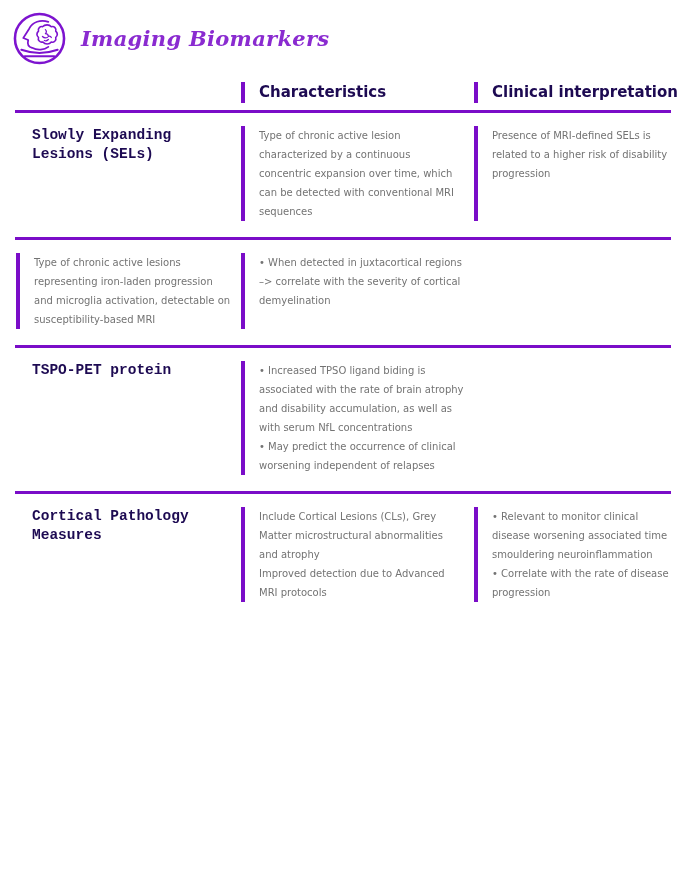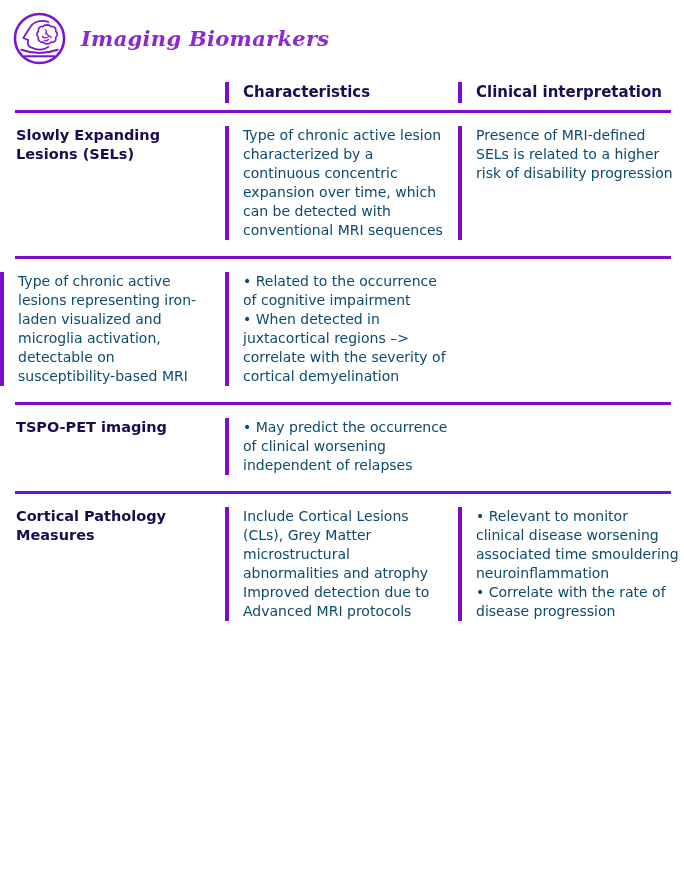--- a/index.html
+++ b/index.html
@@ -12,37 +12,37 @@
 
   
   .hdr{display:flex;align-items:center;gap:14px;padding:7px 0 0 12px;height:62px;}
   .logo{width:55px;height:55px;flex:0 0 auto;}
   .title{
     font-family:"DejaVu Serif",serif;font-style:italic;font-weight:600;
     color:#8a2bd0;font-size:21px;margin:0;letter-spacing:.3px;
   }
 
   
-  .thead,.row{display:grid;grid-template-columns:225px 233px 1fr;}
+  .thead,.row{display:grid;grid-template-columns:225px 233px 1fr;margin-left:16px;}
   .thead{margin-top:13px;}
   .cell{min-width:0;}
   .c1{padding-left:16px;padding-right:10px;}
   .c2{padding-right:10px;}
   .c3{padding-right:5px;}
   .barred{border-left:4px solid #7a0dc8;padding-left:14px;}
   .thead .colhead{
     font-weight:bold;font-size:15px;color:#1d0a52;line-height:21px;display:block;
   }
   .divider{height:3px;background:#7a0dc8;margin:7px 13px 0 15px;}
   .row{padding:13px 0 9px;}
   .row-label{
-    font-weight:bold;font-size:14.5px;line-height:19px;color:#1d0a52;
+    font-weight:bold;font-size:14.5px;line-height:19px;color:#1d0a52;font-family:Liberation Mono, monospace;
   }
   .para{
-    margin:0;font-size:14px;line-height:19px;color:#0c4a6e;
+    margin:0;font-size:10px;line-height:19px;color:#737373;
   }
 </style>
 </head>
 <body>
 
 <div class="page">
 
   <div class="hdr">
     <span class="logo">
       <svg viewBox="0 0 56 56" width="55" height="55" fill="none" stroke="#7d13cf" stroke-linecap="round" stroke-linejoin="round">
@@ -77,34 +77,34 @@
           <div class="para">Type of chronic active lesion characterized by a continuous concentric expansion over time, which can be detected with conventional MRI sequences</div>
         </div>
     <div class="cell c3 barred clin-cell">
           <div class="para">Presence of MRI-defined SELs is related to a higher risk of disability progression</div>
         </div>
   </div>
   <div class="divider"></div>
 
   <div class="row">
     <div class="cell c2 barred char-cell">
-          <div class="para">Type of chronic active lesions representing iron-laden visualized and microglia activation, detectable on susceptibility-based MRI</div>
+          <div class="para">Type of chronic active lesions representing iron-laden progression and microglia activation, detectable on susceptibility-based MRI</div>
         </div>
     <div class="cell c3 barred clin-cell">
-          <div class="para">• Related to the occurrence of cognitive impairment</div>
           <div class="para">• When detected in juxtacortical regions –&gt; correlate with the severity of cortical demyelination</div>
         </div>
   </div>
   <div class="divider"></div>
 
   <div class="row">
     <div class="cell c1">
-      <div class="row-label">TSPO-PET imaging</div>
+      <div class="row-label">TSPO-PET protein</div>
     </div>
     <div class="cell c3 barred clin-cell">
+          <div class="para">• Increased TPSO ligand biding is associated with the rate of brain atrophy and disability accumulation, as well as with serum NfL concentrations</div>
           <div class="para">• May predict the occurrence of clinical worsening independent of relapses</div>
         </div>
   </div>
   <div class="divider"></div>
 
   <div class="row">
     <div class="cell c1">
       <div class="row-label">Cortical Pathology Measures</div>
     </div>
     <div class="cell c2 barred char-cell">

